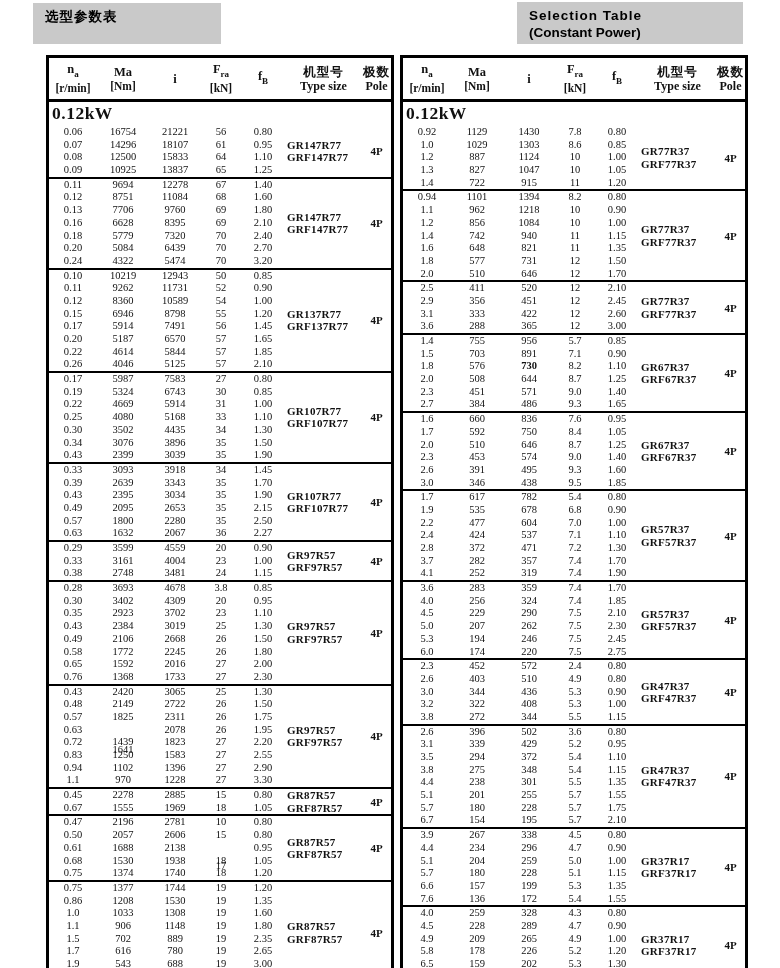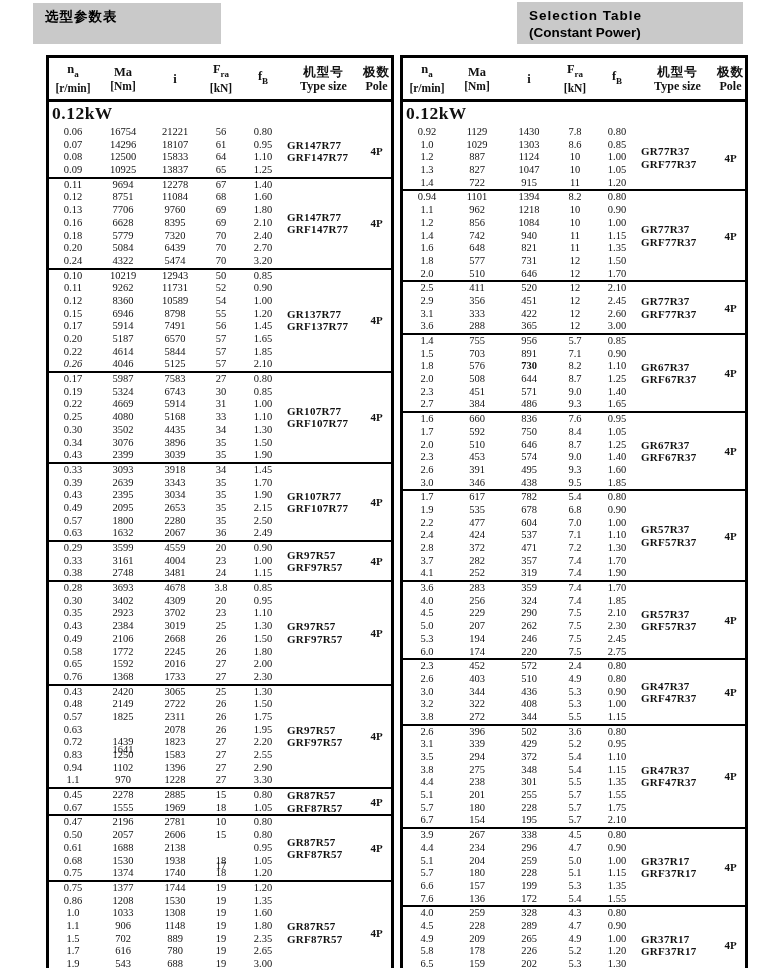--- a/index.html
+++ b/index.html
@@ -178,21 +178,21 @@
         <div class="ncell" style="grid-area: 6 / 1;">0.20</div>
         <div class="ncell" style="grid-area: 6 / 2;">5187</div>
         <div class="ncell" style="grid-area: 6 / 3;">6570</div>
         <div class="ncell" style="grid-area: 6 / 4;">57</div>
         <div class="ncell" style="grid-area: 6 / 5;">1.65</div>
         <div class="ncell" style="grid-area: 7 / 1;">0.22</div>
         <div class="ncell" style="grid-area: 7 / 2;">4614</div>
         <div class="ncell" style="grid-area: 7 / 3;">5844</div>
         <div class="ncell" style="grid-area: 7 / 4;">57</div>
         <div class="ncell" style="grid-area: 7 / 5;">1.85</div>
-        <div class="ncell" style="grid-area: 8 / 1; font-style: italic;">0.26</div>
+        <div class="ncell" style="grid-area: 8 / 1;">0.26</div>
         <div class="ncell" style="grid-area: 8 / 2;">4046</div>
         <div class="ncell" style="grid-area: 8 / 3;">5125</div>
         <div class="ncell" style="grid-area: 8 / 4;">57</div>
         <div class="ncell" style="grid-area: 8 / 5;">2.10</div>
         <div class="model-cell" style="grid-row: 1 / span 8;">
           <div>GR137R77</div>
           <div>GRF137R77</div>
         </div>
         <div class="pole-cell" style="grid-row: 1 / span 8;">4P</div>
       </div>
@@ -261,21 +261,21 @@
         <div class="ncell" style="grid-area: 4 / 5;">2.15</div>
         <div class="ncell" style="grid-area: 5 / 1;">0.57</div>
         <div class="ncell" style="grid-area: 5 / 2;">1800</div>
         <div class="ncell" style="grid-area: 5 / 3;">2280</div>
         <div class="ncell" style="grid-area: 5 / 4;">35</div>
         <div class="ncell" style="grid-area: 5 / 5;">2.50</div>
         <div class="ncell" style="grid-area: 6 / 1;">0.63</div>
         <div class="ncell" style="grid-area: 6 / 2;">1632</div>
         <div class="ncell" style="grid-area: 6 / 3;">2067</div>
         <div class="ncell" style="grid-area: 6 / 4;">36</div>
-        <div class="ncell" style="grid-area: 6 / 5;">2.49</div>
+        <div class="ncell" style="grid-area: 6 / 5;">2.27</div>
         <div class="model-cell" style="grid-row: 1 / span 6;">
           <div>GR107R77</div>
           <div>GRF107R77</div>
         </div>
         <div class="pole-cell" style="grid-row: 1 / span 6;">4P</div>
       </div>
       <div class="group">
         <div class="ncell" style="grid-area: 1 / 1;">0.29</div>
         <div class="ncell" style="grid-area: 1 / 2;">3599</div>
         <div class="ncell" style="grid-area: 1 / 3;">4559</div>

